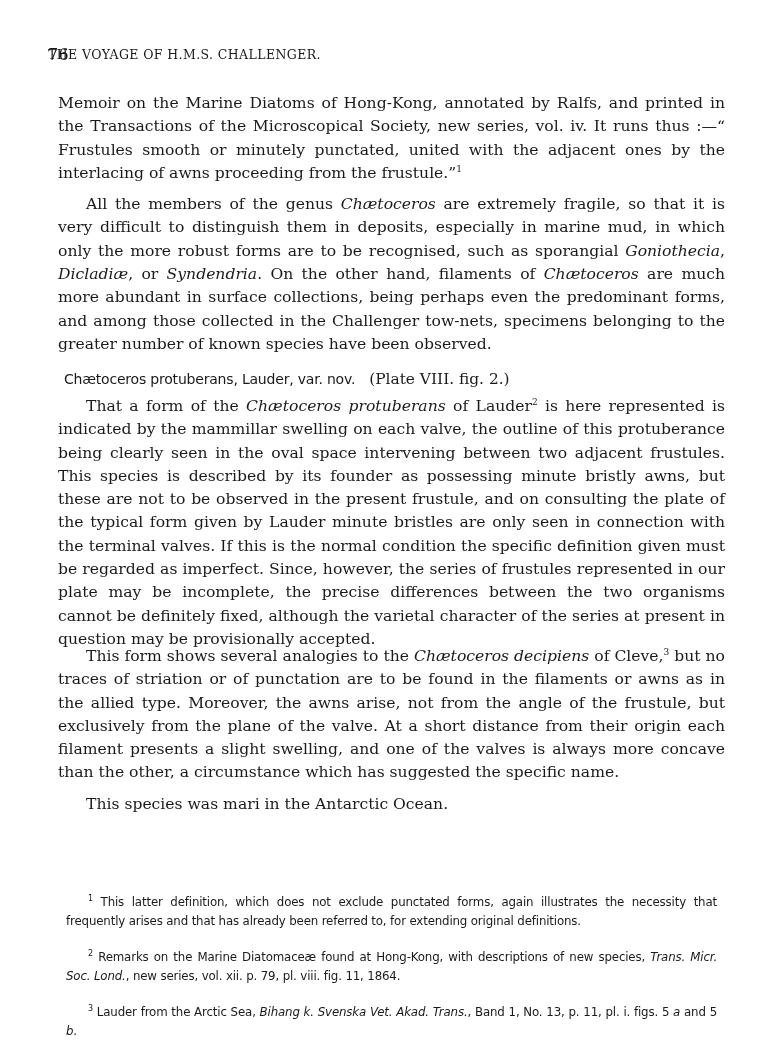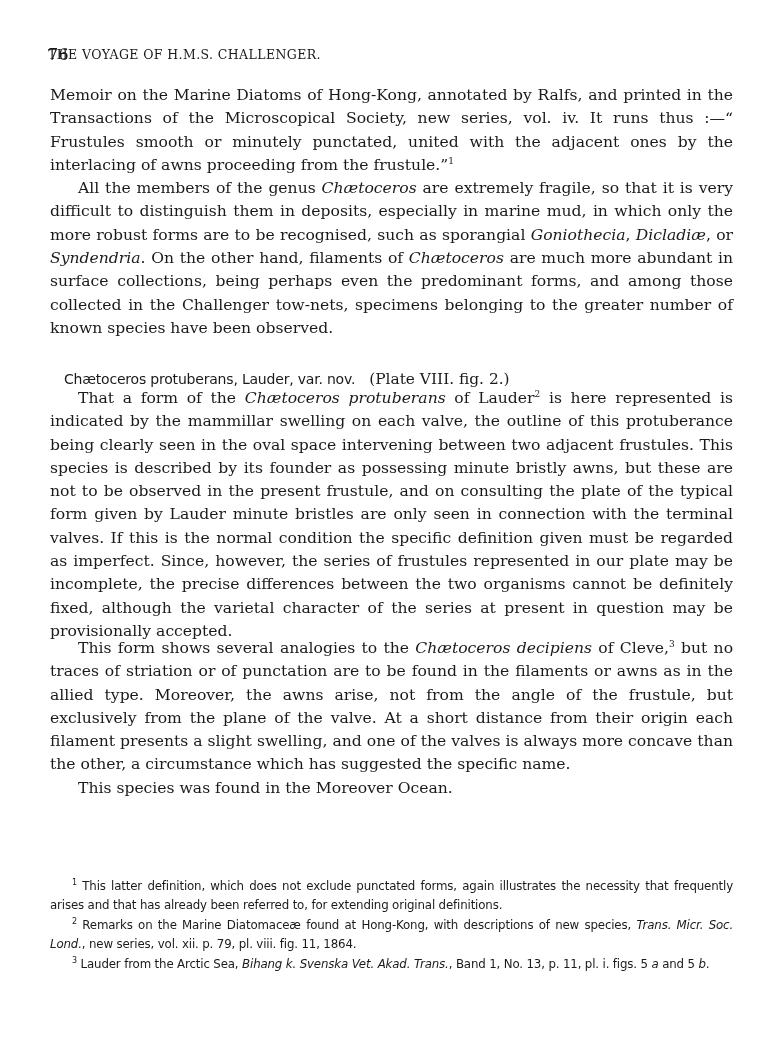--- a/index.html
+++ b/index.html
@@ -16,41 +16,41 @@
   .running-head .folio { position: absolute; left: 0; top: 0; font-size: 16px; }
   .running-head .title {
     position: absolute; left: 0; right: 0; top: 2px; 
     font-size: 12.5px; letter-spacing: 0.4px;
   }
   .body-text {
     position: absolute; left: 50px; width: 683px;
     font-size: 15.6px; line-height: 23.3px;
     text-align: justify; text-align-last: auto;
   }
-  .body-text p { margin: 0; }
+  .body-text p { margin: 8px; }
   .indent { text-indent: 28px; }
   .block1 { top: 84px; }
   .heading {
     position: absolute; left: 64px; font-size: 15.4px; line-height: 30px;
   }
   .heading .hname { font-family: "DejaVu Sans", "Liberation Sans", sans-serif; font-size: 14px; letter-spacing: -0.2px; }
   .heading .plate { font-family: "DejaVu Serif", serif; margin-left: 14px; }
   .h1 { top: 364px; }
   .block2 { top: 387px; }
   .h2 { top: 614px; }
   .block3 { top: 637px; }
   i { font-style: italic; }
   sup { font-size: 9px; line-height: 0; vertical-align: 6px; }
   .footnotes {
     position: absolute; left: 50px; top: 877px; width: 683px;
     font-family: "DejaVu Sans", "Liberation Sans", sans-serif;
     font-size: 11.8px; line-height: 19.4px; letter-spacing: -0.15px;
     text-align: justify;
   }
-  .footnotes p { margin: 0; text-indent: 22px; }
+  .footnotes p { margin: 16px; text-indent: 22px; }
   .footnotes sup { font-size: 8px; vertical-align: 5px; }
 </style>
 </head>
 <body>
 
 <div class="page">
 
   <div class="running-head">
     <span class="folio">76</span>
     <span class="title">THE VOYAGE OF H.M.S. CHALLENGER.</span>
@@ -65,21 +65,21 @@
     <span class="hname">Chætoceros protuberans, Lauder, var. nov.</span><span class="plate">(Plate VIII. fig. 2.)</span>
   </div>
 
   <div class="body-text block2">
     <p class="indent"><span>That a form of the </span><i>Chætoceros protuberans</i><span> of Lauder</span><sup>2</sup><span> is here represented is indicated by the mammillar swelling on each valve, the outline of this protuberance being clearly seen in the oval space intervening between two adjacent frustules.   This species is described by its founder as possessing minute bristly awns, but these are not to be observed in the present frustule, and on consulting the plate of the typical form given by Lauder minute bristles are only seen in connection with the terminal valves.   If this is the normal condition the specific definition given must be regarded as imperfect.  Since, however, the series of frustules represented in our plate may be incomplete, the precise differences between the two organisms cannot be definitely fixed, although the varietal character of the series at present in question may be provisionally accepted.</span></p>
   </div>
 
 
   <div class="body-text block3">
     <p class="indent"><span>This form shows several analogies to the </span><i>Chætoceros decipiens</i><span> of Cleve,</span><sup>3</sup><span> but no traces of striation or of punctation are to be found in the filaments or awns as in the allied type. Moreover, the awns arise, not from the angle of the frustule, but exclusively from the plane of the valve.   At a short distance from their origin each filament presents a slight swelling, and one of the valves is always more concave than the other, a circumstance which has suggested the specific name.</span></p>
-    <p class="indent">This species was found in the Moreover Ocean.</p>
+    <p class="indent">This species was mari in the Antarctic Ocean.</p>
   </div>
 
   <div class="footnotes">
     <p><sup>1</sup> <span>This latter definition, which does not exclude punctated forms, again illustrates the necessity that frequently arises and that has already been referred to, for extending original definitions.</span></p>
     <p><sup>2</sup> <span>Remarks on the Marine Diatomaceæ found at Hong-Kong, with descriptions of new species, </span><i>Trans. Micr. Soc. Lond.</i><span>, new series, vol. xii. p. 79, pl. viii. fig. 11, 1864.</span></p>
     <p><sup>3</sup> <span>Lauder from the Arctic Sea, </span><i>Bihang k. Svenska Vet. Akad. Trans.</i><span>, Band 1, No. 13, p. 11, pl. i. figs. 5 </span><i>a</i><span> and 5 </span><i>b</i><span>.</span></p>
   </div>
 
 </div>
 

